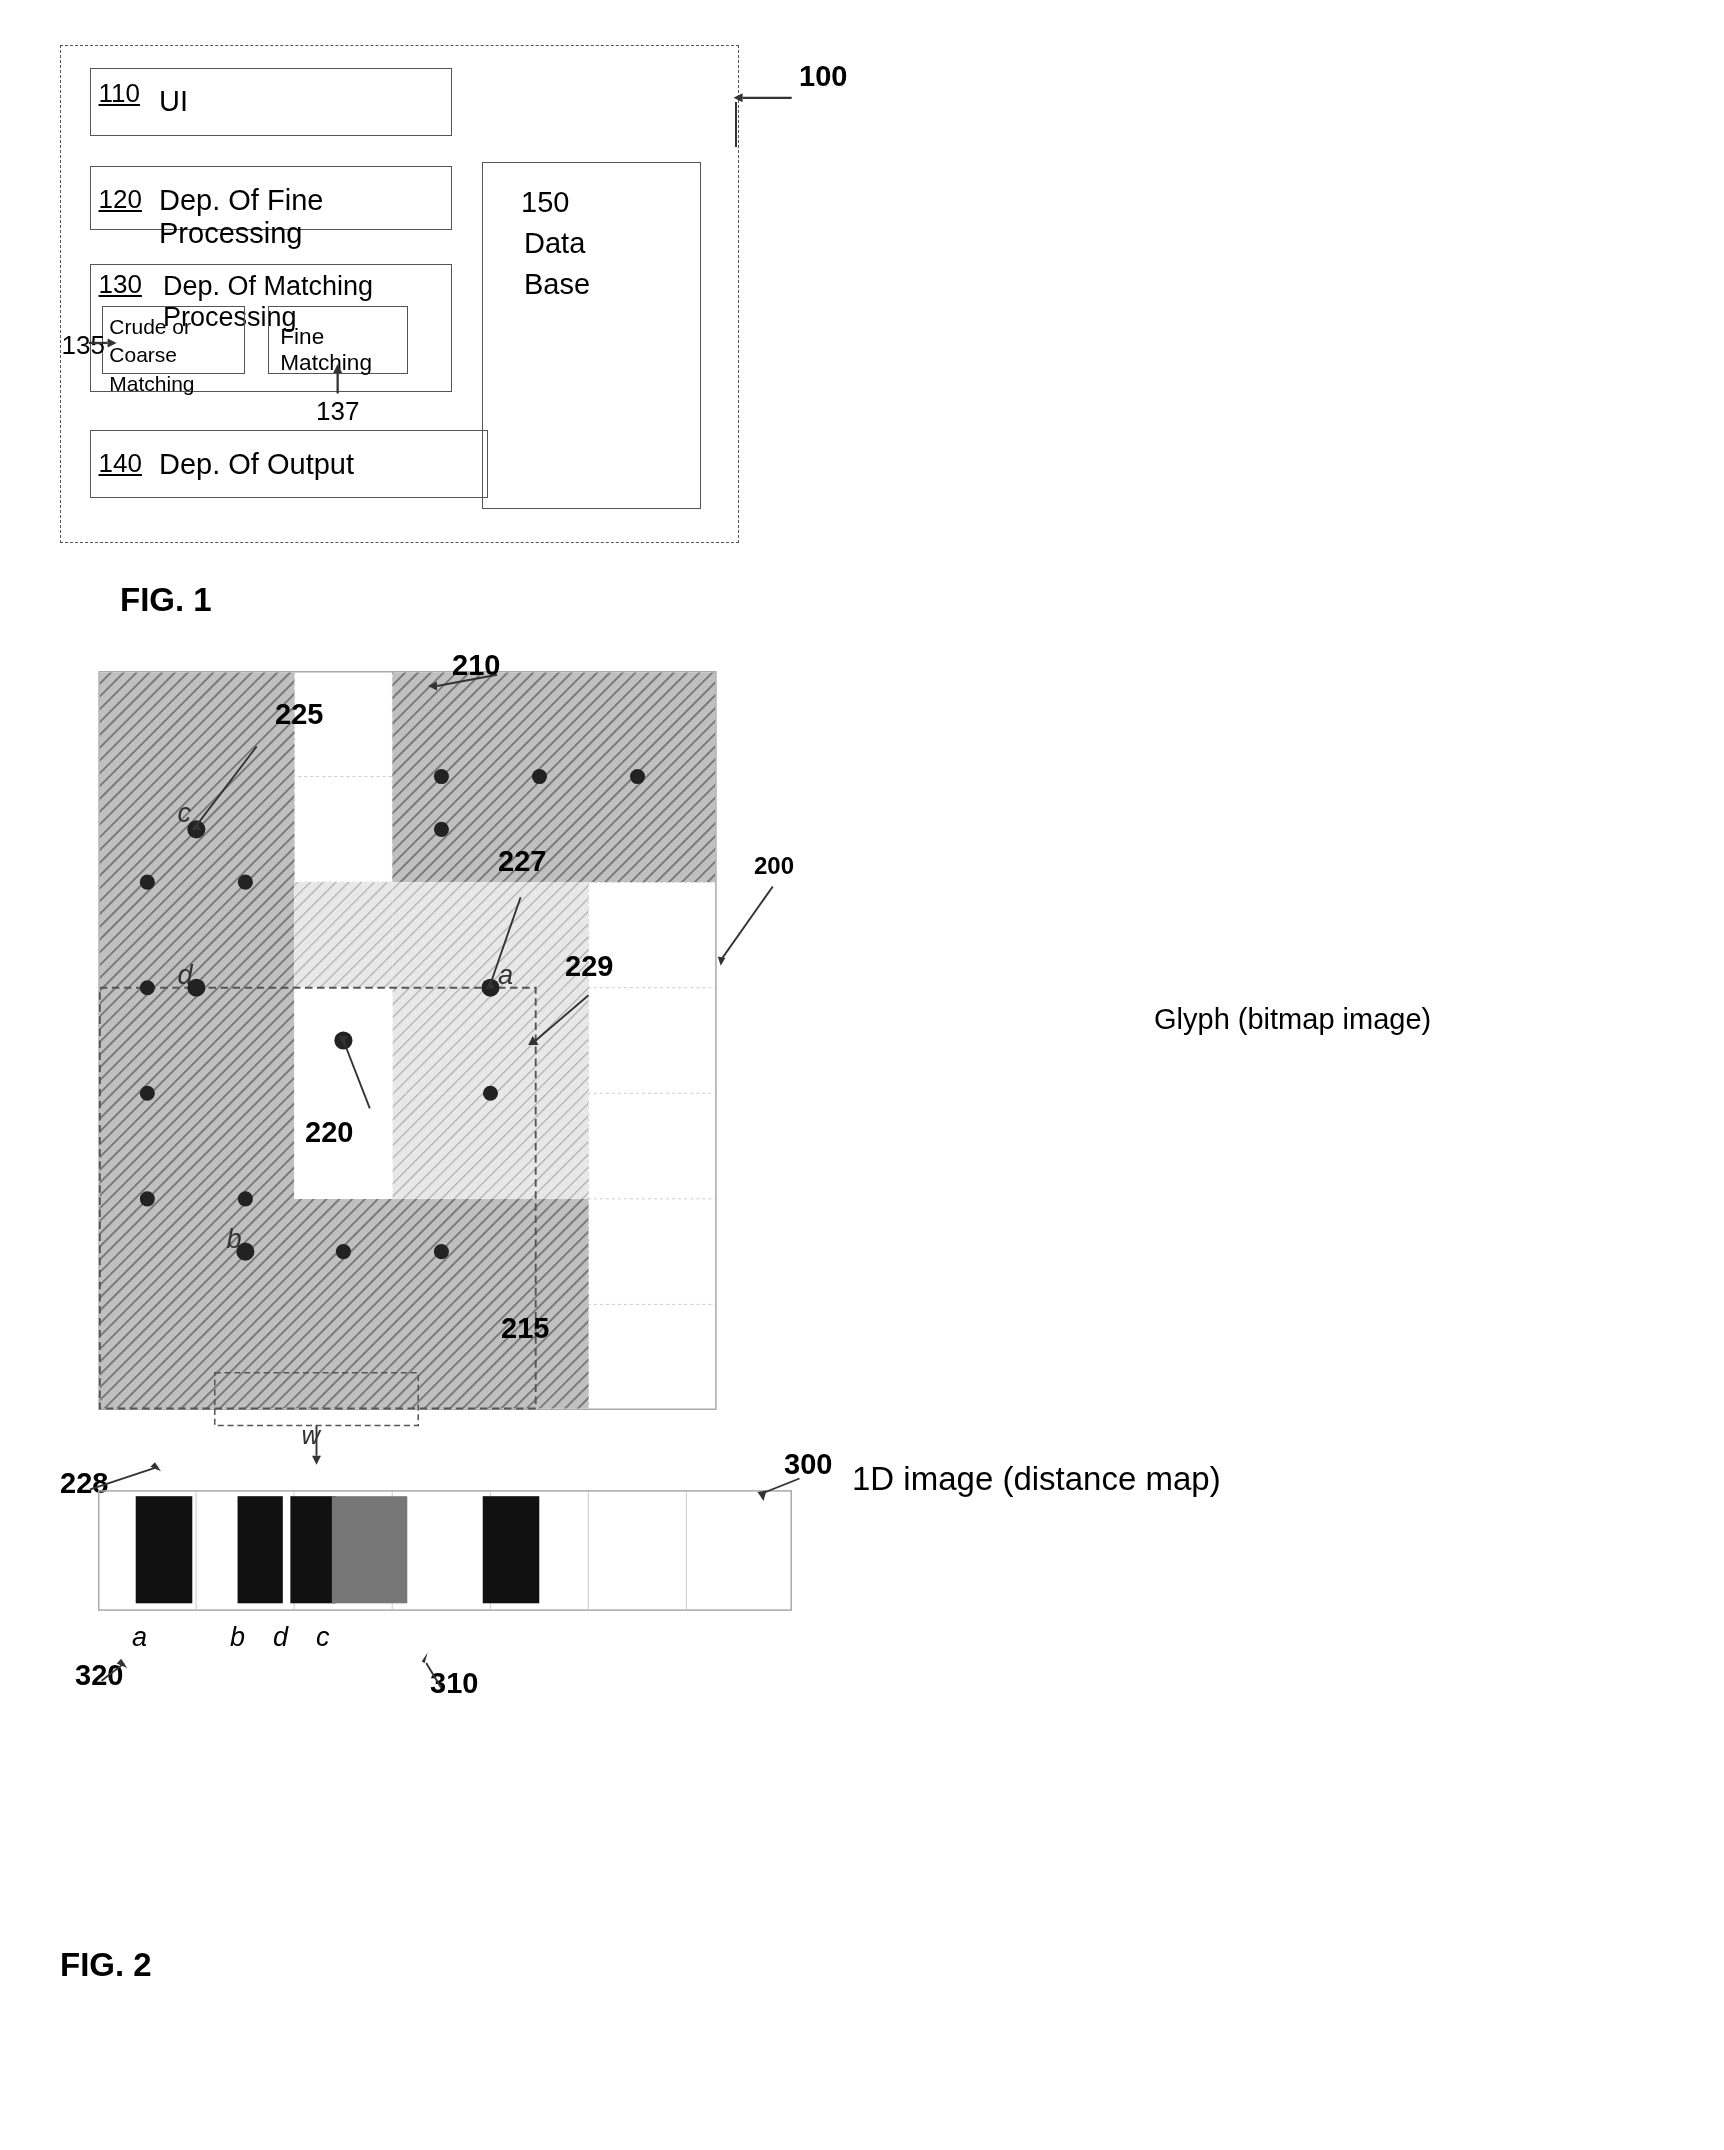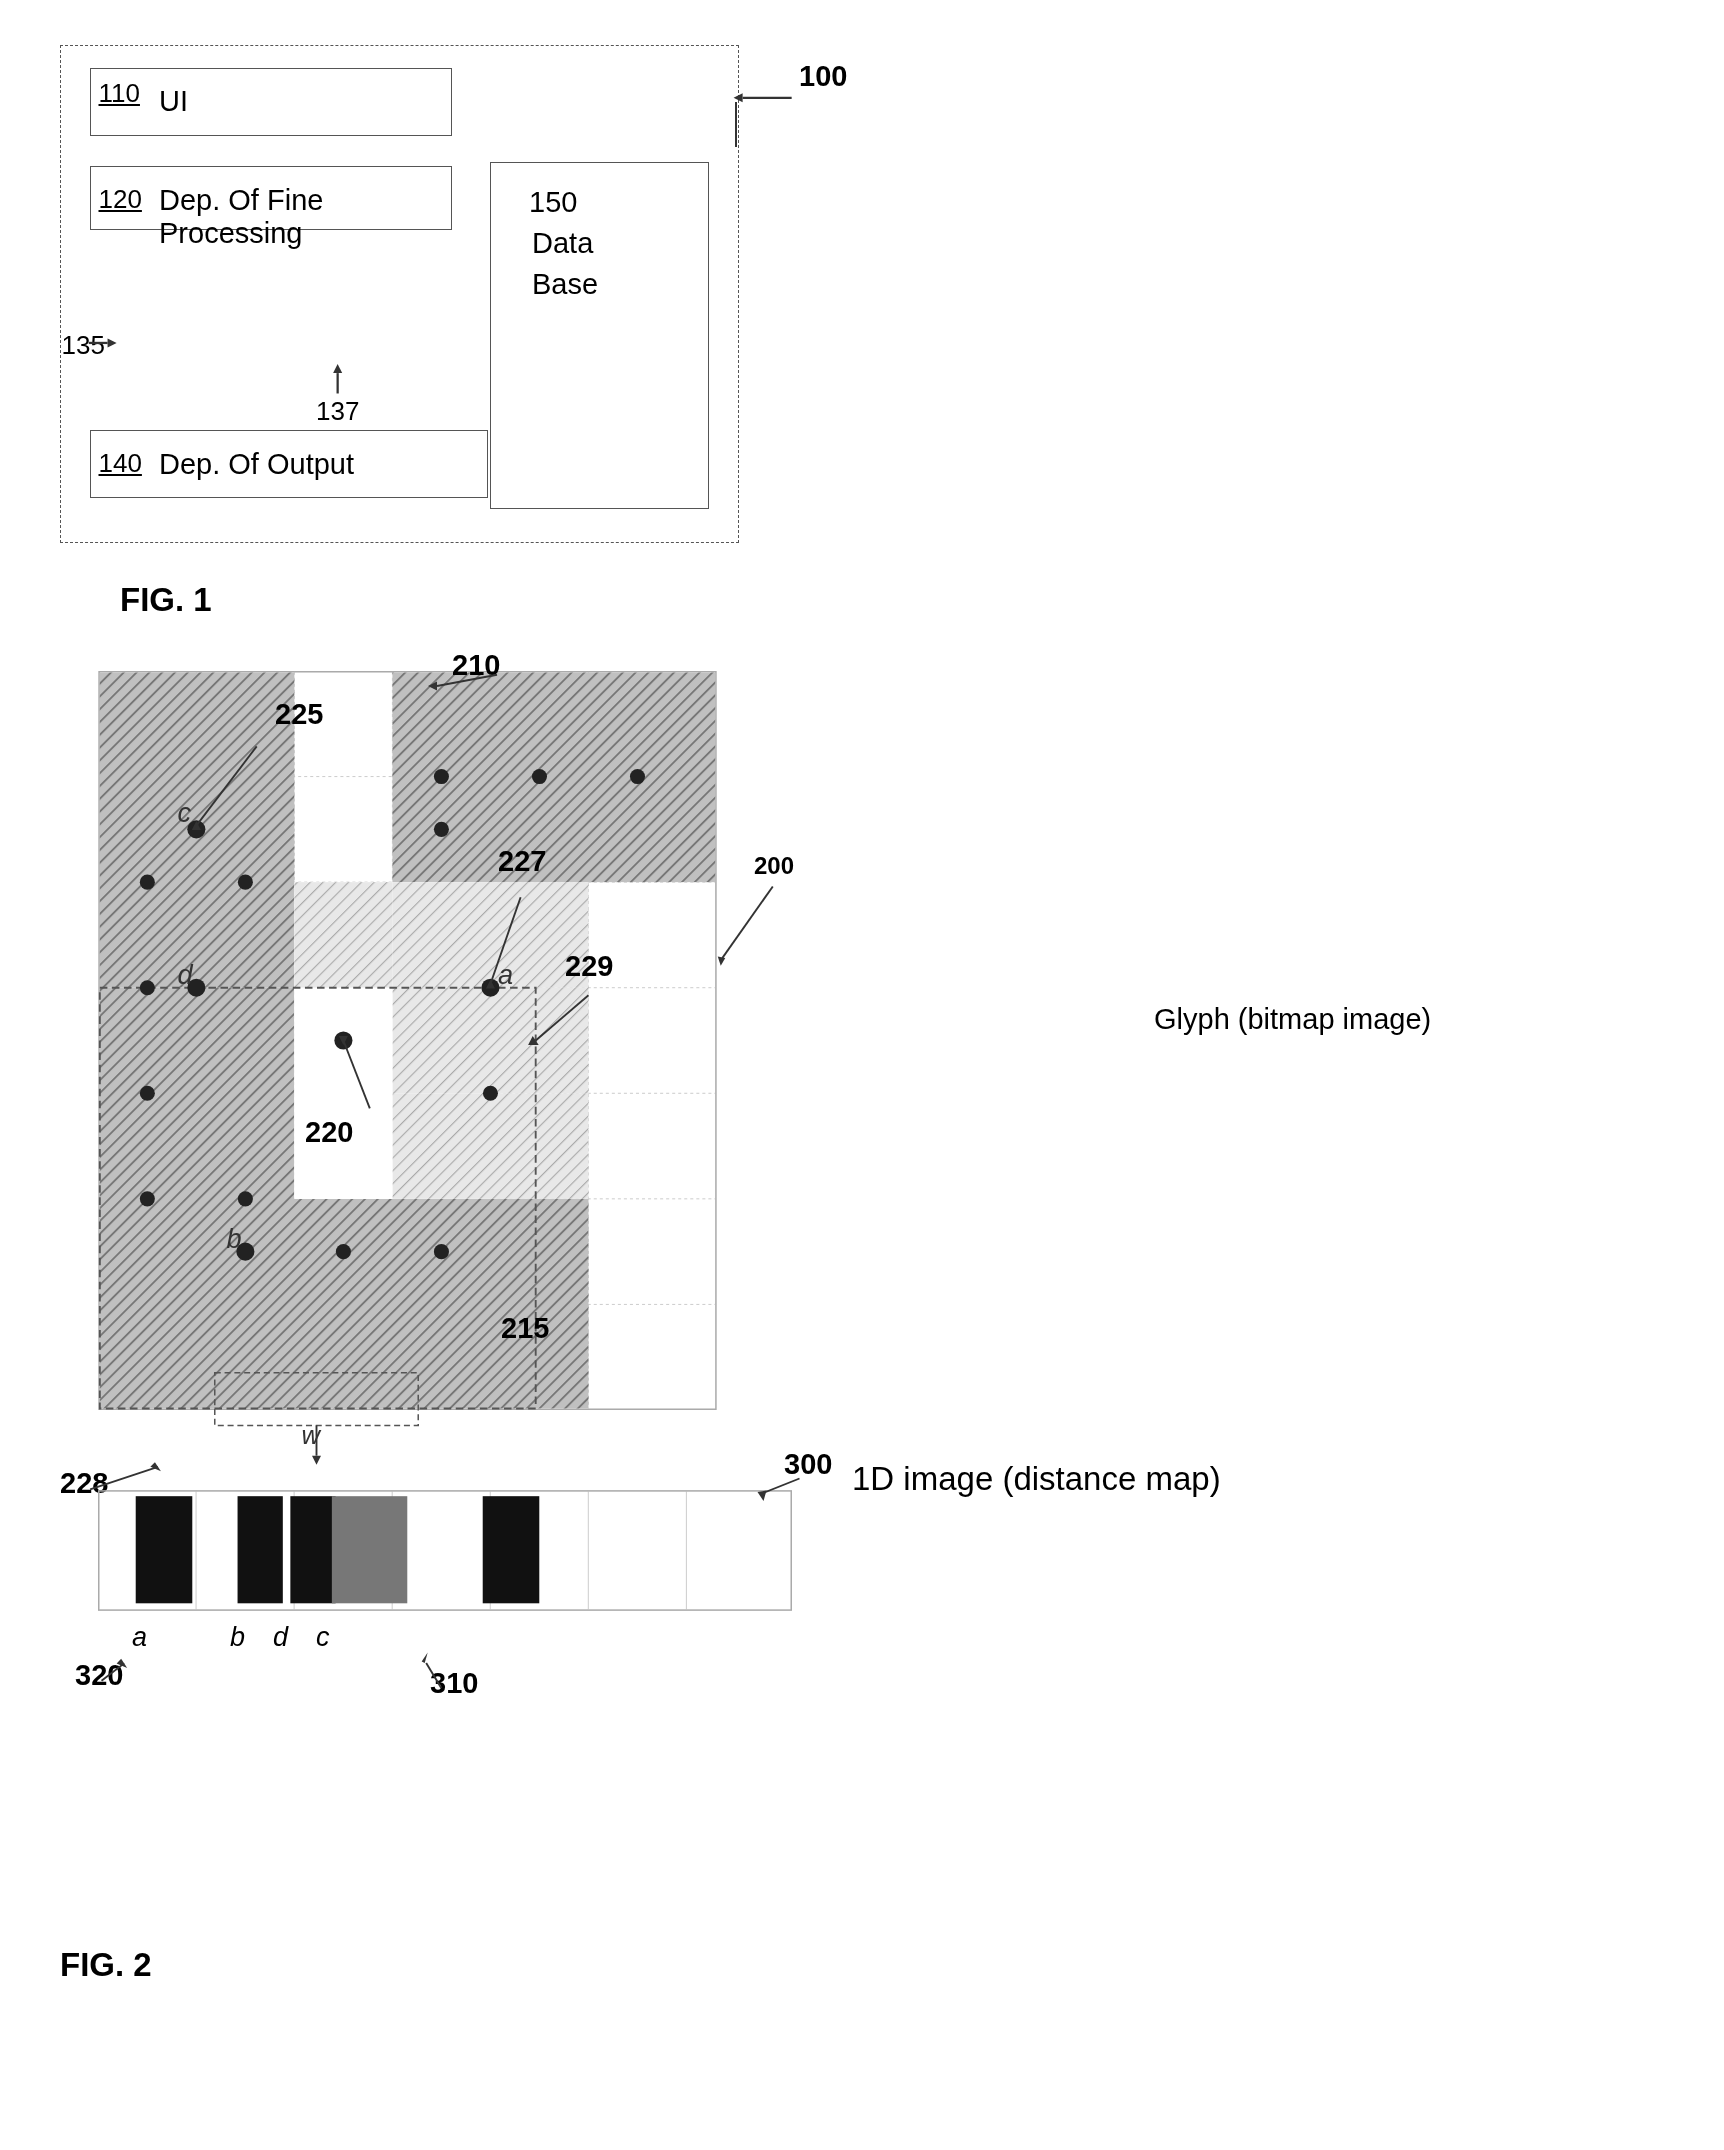--- a/index.html
+++ b/index.html
@@ -107,21 +107,20 @@
       border: 1.5px solid #555;
     }
 
     .fig1-database-box {
       position: absolute;
       top: 117px;
       left: 422px;
       width: 219px;
       height: 347px;
       border: 1.5px solid #555;
-      margin-left: 8px;
     }
 
     .fig1-caption {
       position: absolute;
       top: 536px;
       left: 60px;
       font-size: 33px;
       font-weight: bold;
     }
 
@@ -165,20 +164,32 @@
     <div class="fig1-ui-box">
       <span class="fig1-110-label" style="position:relative;top:9px;left:7.5px;font-size:26px;text-decoration:underline;">110</span>
       <span style="position:absolute;top:16.6px;left:68px;font-size:29px;">UI</span>
     </div>
 
     <div class="fig1-imgproc-box">
       <span style="position:absolute;top:16.6px;left:7.5px;font-size:26px;text-decoration:underline;">120</span>
       <span style="position:absolute;top:16.6px;left:68px;font-size:29px;">Dep. Of Fine Processing</span>
     </div>
 
+    <div class="fig1-matching-outer-box">
+      <span style="position:absolute;top:3.8px;left:7.5px;font-size:26px;text-decoration:underline;">130</span>
+      <span style="position:absolute;top:6px;left:72px;font-size:27px;">Dep. Of Matching Processing</span>
+
+      <div class="fig1-crude-box" style="position:absolute;top:41px;left:11.3px;width:143px;height:68px;border:1.5px solid #555;">
+        <span style="position:absolute;top:6px;left:6px;font-size:21px;line-height:1.35;">Crude or<br>Coarse Matching</span>
+      </div>
+
+      <div class="fig1-fine-box" style="position:absolute;top:41px;left:177px;width:140px;height:68px;border:1.5px solid #555;">
+        <span style="position:absolute;top:16.6px;left:11.3px;font-size:22.6px;">Fine Matching</span>
+      </div>
+    </div>
 
     <div style="position:absolute;top:285px;left:1.5px;font-size:26px;">135</div>
     <svg style="position:absolute;top:0;left:0;width:679px;height:528px;pointer-events:none;" viewBox="0 0 900 700" width="679" height="528">
       <line x1="38" y1="395" x2="63" y2="395" stroke="#333" stroke-width="3"></line>
       <polygon points="63,389 75,395 63,401" fill="#333"></polygon>
     </svg>
 
     <div style="position:absolute;top:351px;left:256px;font-size:26px;">137</div>
     <svg style="position:absolute;top:0;left:0;width:679px;height:528px;pointer-events:none;" viewBox="0 0 900 700" width="679" height="528">
       <line x1="368" y1="462" x2="368" y2="435" stroke="#333" stroke-width="3"></line>

